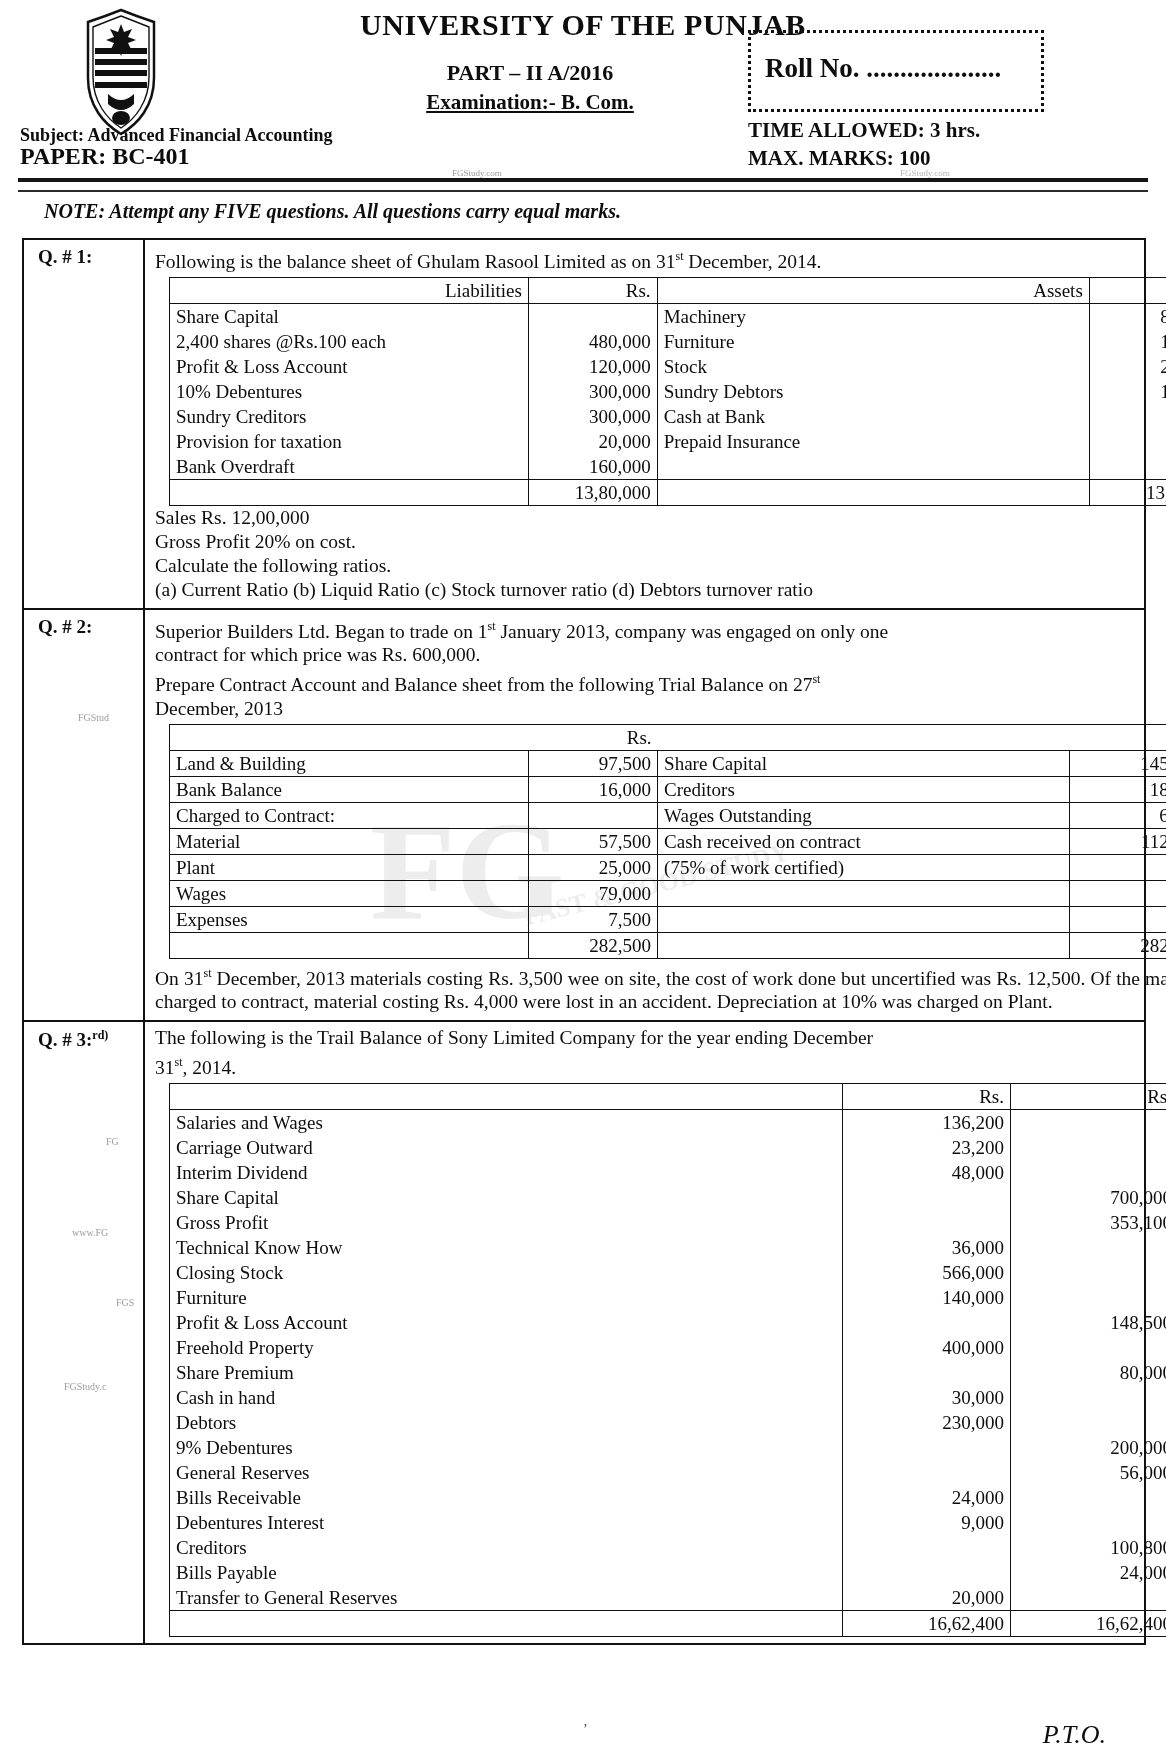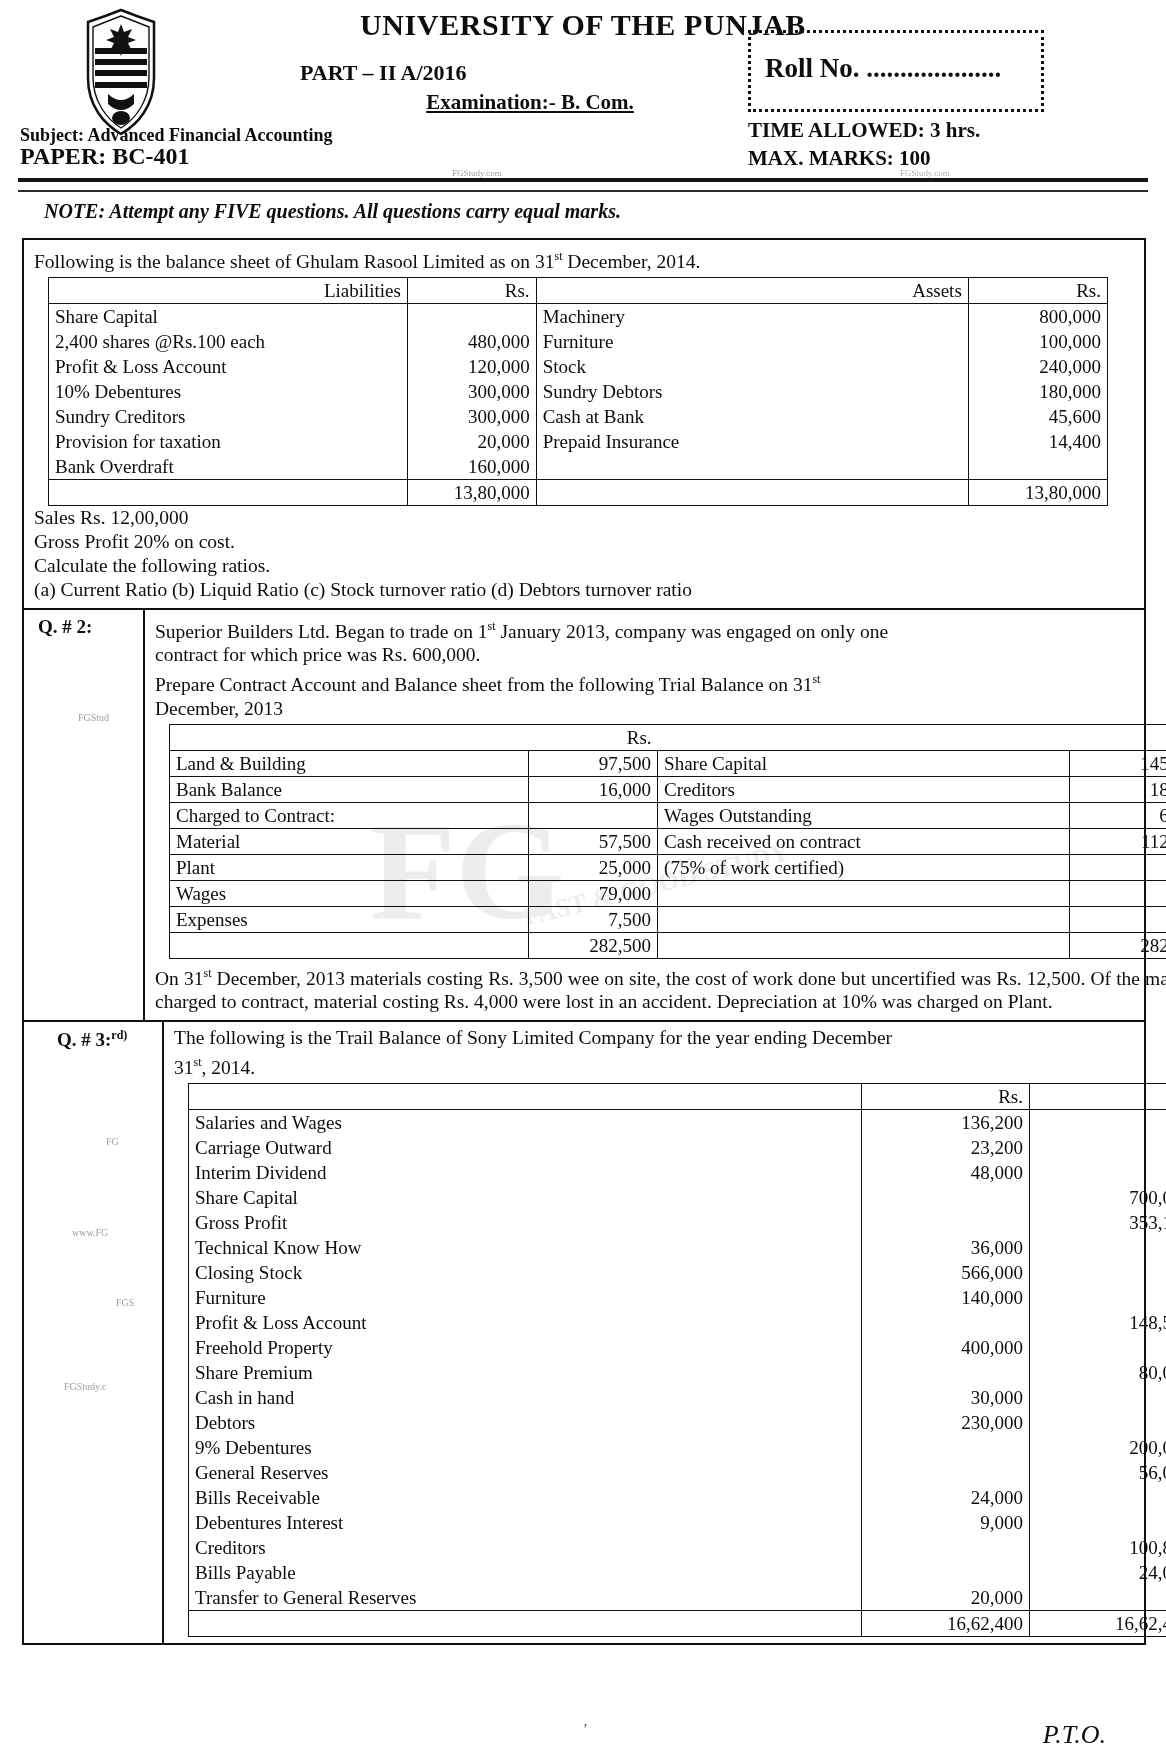--- a/index.html
+++ b/index.html
@@ -12,21 +12,21 @@
   .page{position:absolute;inset:0;overflow:hidden;}
 
   
   .hdr{position:relative;height:190px;padding-left:16px;}
   .crest{position:absolute;left:78px;top:6px;width:86px;height:132px;}
   .uni-title{
     position:absolute;left:0;right:0;top:8px;text-align:center;
     font-size:30px;font-weight:bold;letter-spacing:.6px;
     font-family:"Liberation Serif", serif;
   }
-  .part-line{position:absolute;left:300px;top:60px;width:460px;
+  .part-line{position:absolute;left:300px;top:60px;width:460px;text-align:center;
     font-size:22px;font-weight:bold;}
   .exam-line{position:absolute;left:300px;top:90px;width:460px;text-align:center;
     font-size:21px;font-weight:bold;text-decoration:underline;}
   .subject{position:absolute;left:20px;top:125px;font-size:18px;font-weight:bold;}
   .paper{position:absolute;left:20px;top:143px;font-size:24px;font-weight:bold;}
 
   .rollbox{
     position:absolute;left:748px;top:30px;width:290px;height:76px;
     border:3px dotted #111;
   }
@@ -38,21 +38,21 @@
   .wm-b{position:absolute;left:900px;top:168px;font-size:9px;color:#b5b5b5;}
 
   .rule{position:absolute;left:18px;right:18px;top:178px;height:8px;
         border-top:4px solid #151515;border-bottom:2px solid #2a2a2a;}
 
   .note{position:absolute;left:44px;top:200px;font-size:20px;font-weight:bold;font-style:italic;}
 
   
   .frame{position:absolute;left:22px;top:238px;width:1120px;border:2px solid #111;}
   .qrow{display:flex;border-bottom:2px solid #111;}
-  .qrow:last-child{border-bottom:none;padding-left:19px;}
+  .qrow:last-child{border-bottom:none;}
   .qlabel{width:105px;flex:0 0 105px;border-right:2px solid #111;
           font-size:19px;font-weight:bold;padding:6px 0 0 14px;position:relative;}
   .qbody{flex:1;padding:4px 10px 6px 10px;position:relative;}
 
   .line{font-size:19.5px;line-height:24px;}
   .sup{font-size:12px;vertical-align:super;}
 
   
   table.acct{border-collapse:collapse;margin:3px 0 0 14px;}
   table.acct td,table.acct th{
@@ -143,20 +143,21 @@
   <div class="wm" style="left:72px;top:1227px;">www.FG</div>
   <div class="wm" style="left:116px;top:1297px;">FGS</div>
   <div class="wm" style="left:64px;top:1381px;">FGStudy.c</div>
 
   <div class="bigwm" style="left:370px;top:790px;font-size:140px;">FG</div>
   <div class="bigwm" style="left:520px;top:870px;font-size:26px;transform:rotate(-14deg);">FAST &amp; GOOD STUDY</div>
 
   <div class="frame">
 
     <div class="qrow">
+      <div class="qlabel">Q. # 1:</div>
       <div class="qbody">
         <div class="line">
           <span>Following is the balance sheet of Ghulam Rasool Limited as on 31</span><span class="sup">st</span><span> December, 2014.</span>
         </div>
 
         <table class="acct t1">
           <tbody>
             <tr>
               <th class="c1 hd topline">Liabilities</th>
               <th class="c2 hd topline">Rs.</th>
@@ -222,21 +223,21 @@
     </div>
 
     <div class="qrow">
       <div class="qlabel">Q. # 2:</div>
       <div class="qbody">
         <div class="line">
           <span>Superior Builders Ltd. Began to trade on 1</span><span class="sup">st</span><span> January 2013, company was engaged on only one</span>
         </div>
         <div class="line">contract for which price was Rs. 600,000.</div>
         <div class="line">
-          <span>Prepare Contract Account and Balance sheet from the following Trial Balance on 31</span><span class="sup">st</span>
+          <span>Prepare Contract Account and Balance sheet from the following Trial Balance on 27</span><span class="sup">st</span>
         </div>
         <div class="line">December, 2013</div>
 
         <table class="acct t2 bx">
           <tbody>
             <tr>
               <th class="c1 hd"></th>
               <th class="c2 hd">Rs.</th>
               <th class="c3 hd"></th>
               <th class="c4 hd">Rs.</th>

